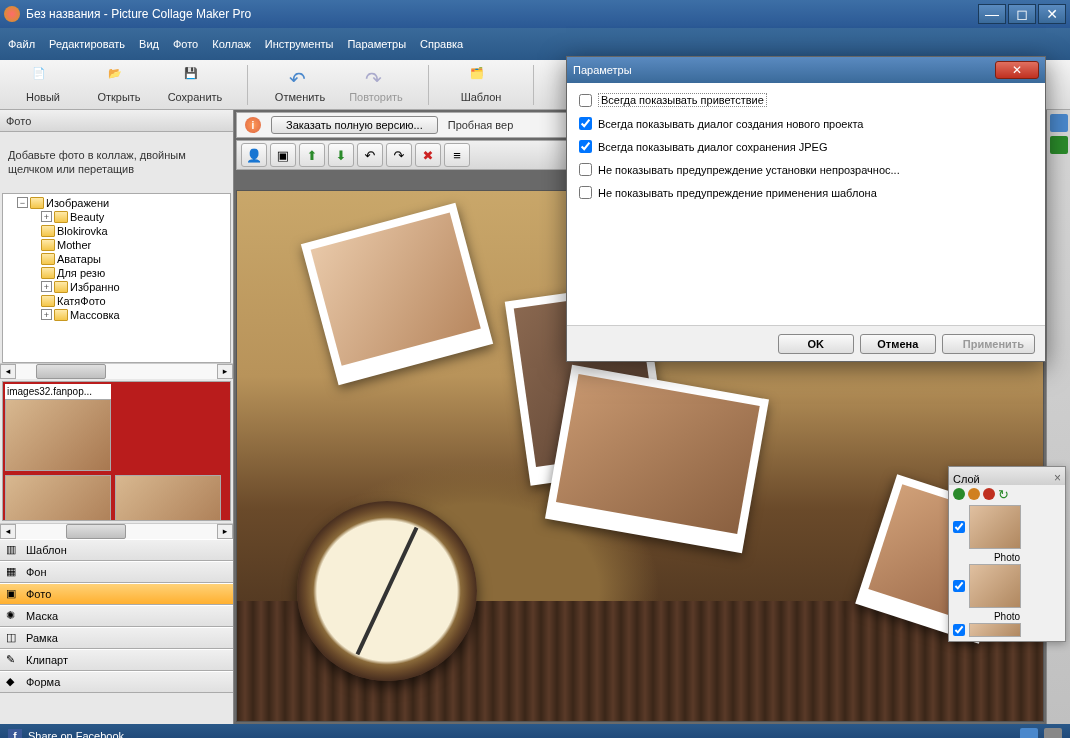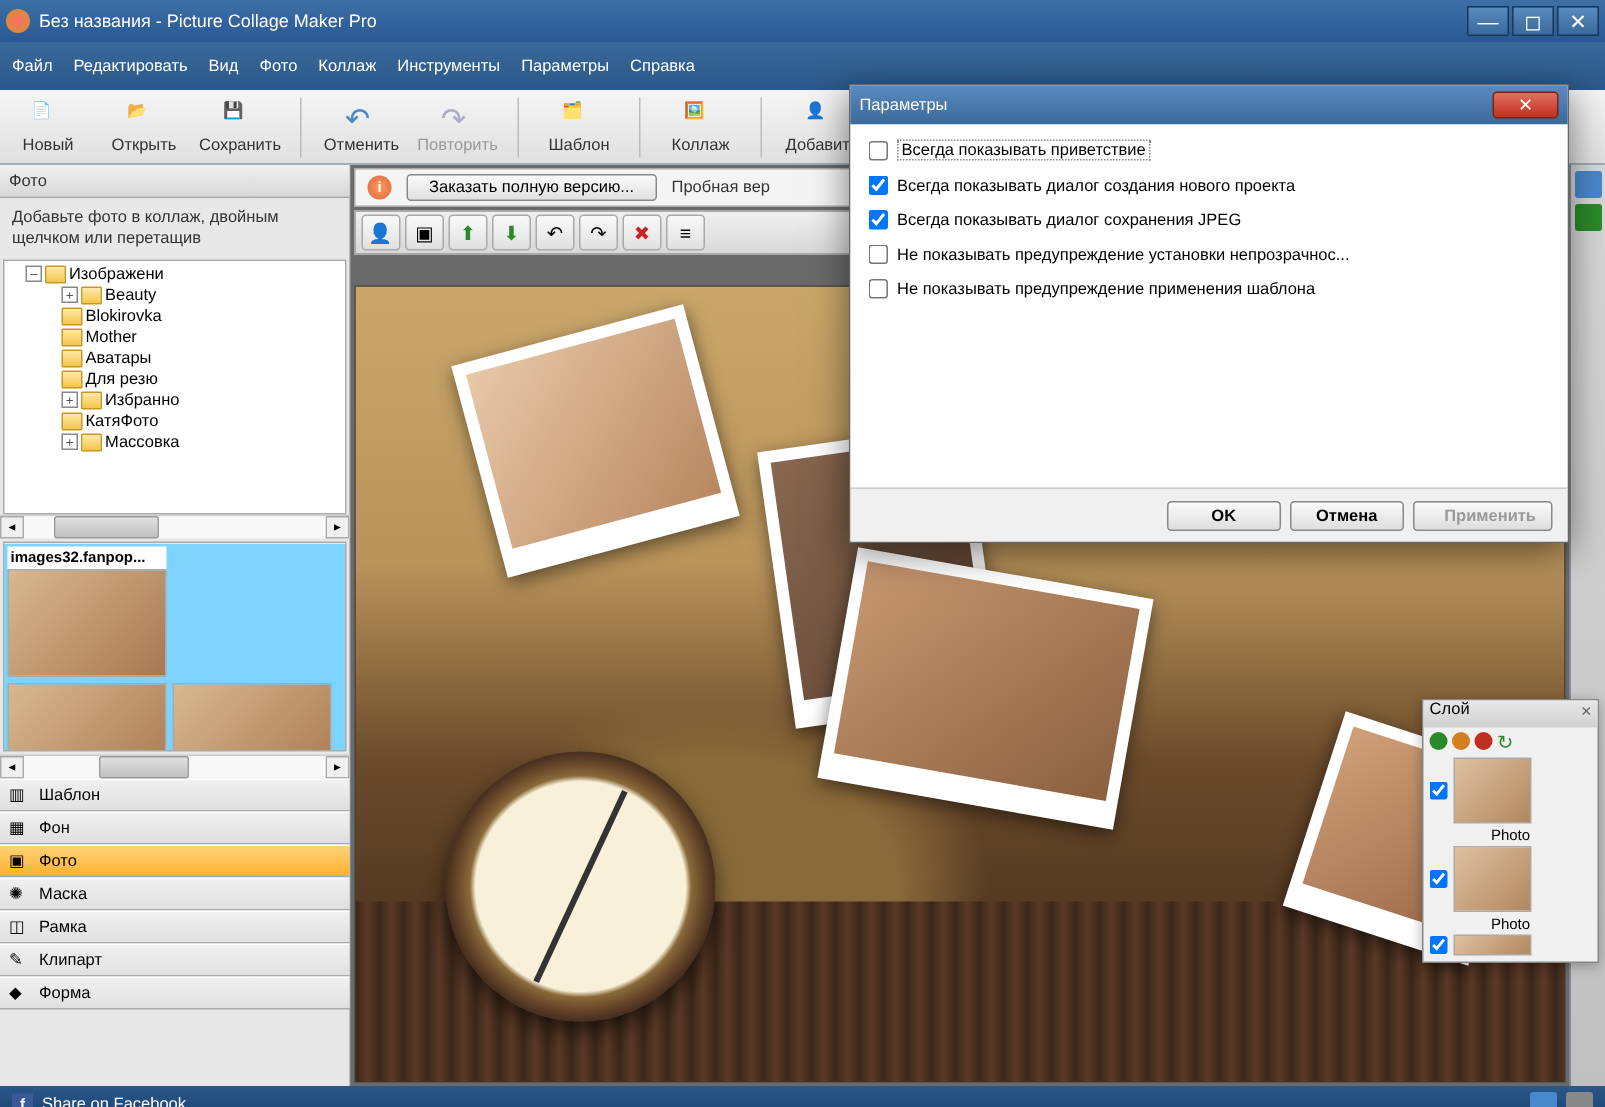--- a/index.html
+++ b/index.html
@@ -10,46 +10,46 @@
 .titlebar .appicon { width:16px; height:16px; background:radial-gradient(circle,#ff6b6b,#c92); border-radius:50%; margin-right:6px; }
 .titlebar .title { flex:1; font-size:12px; }
 .titlebar .winbtns { display:flex; gap:2px; }
 .winbtn { width:28px; height:20px; background:linear-gradient(#5a8bc0,#3a6a9a); border:1px solid #1a3a5a; color:#fff; display:flex; align-items:center; justify-content:center; font-size:14px; cursor:pointer; }
 
 
 .menubar { height:32px; background:linear-gradient(#3a6a9a,#2a5888); color:#fff; display:flex; align-items:center; padding:0 8px; gap:14px; }
 .menubar span { cursor:pointer; }
 
 
-.toolbar { height:50px; background:linear-gradient(#f5f5f5,#e0e0e0); border-bottom:1px solid #aaa; display:flex; align-items:center; padding:0 4px; gap:8px; }
+.toolbar { height:50px; background:linear-gradient(#f5f5f5,#e0e0e0); border-bottom:1px solid #aaa; display:flex; align-items:center; padding:0 15px; gap:20px; }
 .toolbtn { display:flex; flex-direction:column; align-items:center; justify-content:center; min-width:56px; height:46px; cursor:pointer; border-radius:3px; }
 .toolbtn .ticon { width:22px; height:22px; margin-bottom:2px; }
 .toolbtn .tlbl { font-size:11px; color:#333; }
 .toolbtn.disabled .tlbl { color:#999; }
 .toolsep { width:1px; height:40px; background:#bbb; margin:0 4px; }
 
 
 .main { display:flex; height:614px; }
 
 
 .leftpanel { width:234px; background:#e8e8e8; display:flex; flex-direction:column; border-right:1px solid #888; }
 .panelhdr { height:22px; background:linear-gradient(#f0f0f0,#d8d8d8); border-bottom:1px solid #aaa; padding:0 6px; display:flex; align-items:center; color:#333; font-size:11px; }
-.panelhint { padding:6px 8px; color:#333; font-size:11px; line-height:1.3; }
+.panelhint { padding:16px 8px; color:#333; font-size:11px; line-height:1.3; }
 .treebox { flex:0 0 170px; background:#fff; border:1px solid #aaa; margin:0 2px; overflow:auto; position:relative; }
 .tree { padding:2px; }
 .treenode { display:flex; align-items:center; padding:1px 0 1px 12px; gap:2px; cursor:pointer; white-space:nowrap; }
 .treenode .exp { width:11px; height:11px; border:1px solid #888; display:flex; align-items:center; justify-content:center; font-size:9px; color:#555; background:#fff; }
 .treenode .fld { width:14px; height:12px; background:linear-gradient(#ffe9a8,#f4c64a); border:1px solid #c89820; border-radius:1px; }
 .treenode.child { padding-left:36px; }
 .hscroll { height:16px; background:#e8e8e8; border-top:1px solid #ccc; display:flex; }
 .hscroll .sbtn { width:16px; background:#f0f0f0; border:1px solid #aaa; font-size:9px; display:flex; align-items:center; justify-content:center; }
 .hscroll .strack { flex:1; background:#f8f8f8; position:relative; }
 .hscroll .sthumb { position:absolute; left:20px; width:70px; height:100%; background:linear-gradient(#e0e0e0,#c0c0c0); border:1px solid #999; border-radius:2px; }
 
-.thumbs { flex:0 0 140px; background:#7dd3fc; border:1px solid #aaa; margin:2px; overflow:auto;font-weight:bold; }
+.thumbs { flex:0 0 140px; background:#b91c1c; border:1px solid #aaa; margin:2px; overflow:auto; }
 .thumbrow { display:flex; gap:4px; padding:2px; }
 .thumb { width:106px; }
 .thumb .timg { width:106px; height:72px; background:linear-gradient(135deg,#d8b890,#a87850); border:1px solid #aaa; }
 .thumb .tcap { font-size:10px; padding:2px; background:#fff; overflow:hidden; white-space:nowrap; }
 
 .acctabs { }
 .acctab { height:22px; background:linear-gradient(#f0f0f0,#e0e0e0); border-top:1px solid #fff; border-bottom:1px solid #aaa; display:flex; align-items:center; padding:0 6px; gap:6px; cursor:pointer; }
 .acctab.active { background:linear-gradient(#ffd278,#ffb030); }
 .acctab .aicon { width:14px; height:14px; }
 
@@ -82,21 +82,21 @@
 .p1 { left:80px; top:30px; width:160px; transform:rotate(-15deg); } .p1 .pimg{height:120px;background:linear-gradient(135deg,#e8c8a8,#b88860);}
 .p2 { left:280px; top:100px; width:140px; transform:rotate(-8deg); } .p2 .pimg{height:160px;background:linear-gradient(135deg,#8a6850,#5a4030);}
 .p3 { left:320px; top:190px; width:200px; transform:rotate(10deg); } .p3 .pimg{height:130px;background:linear-gradient(135deg,#c89870,#8a6040);}
 .p4 { right:40px; top:300px; width:130px; transform:rotate(18deg); } .p4 .pimg{height:110px;background:linear-gradient(135deg,#d0a078,#9a6848);}
 
 
 .rightstrip { width:24px; background:linear-gradient(#d8d8d8,#c0c0c0); border-left:1px solid #888; }
 .rightstrip .ric { width:18px;height:18px;margin:4px auto;background:#4a88cc;border-radius:2px; }
 
 .layerpanel { position:absolute; right:4px; top:466px; width:118px; background:#f0f0f0; border:1px solid #888; box-shadow:0 2px 8px rgba(0,0,0,.3); }
-.layerhdr { height:18px; background:linear-gradient(#e8e8e8,#d0d0d0); display:flex; align-items:flex-start; padding:0 4px; font-size:11px; }
+.layerhdr { height:18px; background:linear-gradient(#e8e8e8,#d0d0d0); display:flex; align-items:flex-end; padding:0 4px; font-size:11px; }
 .layerhdr .x { margin-left:auto; cursor:pointer; color:#666; font-size:12px; }
 .layertools { height:18px; display:flex; gap:3px; padding:2px 4px; align-items:center; }
 .layertools .lt { width:12px;height:12px;border-radius:50%; }
 .layers { padding:2px 4px; max-height:200px; overflow:auto; }
 .layer { display:flex; align-items:center; gap:4px; margin-bottom:2px; }
 .layer input { width:12px;height:12px; }
 .layer .lthumb { width:52px; height:44px; background:linear-gradient(135deg,#e0c0a0,#b08860); border:1px solid #aaa; }
 .layerlbl { text-align:center; font-size:10px; padding:1px; }
 
 

